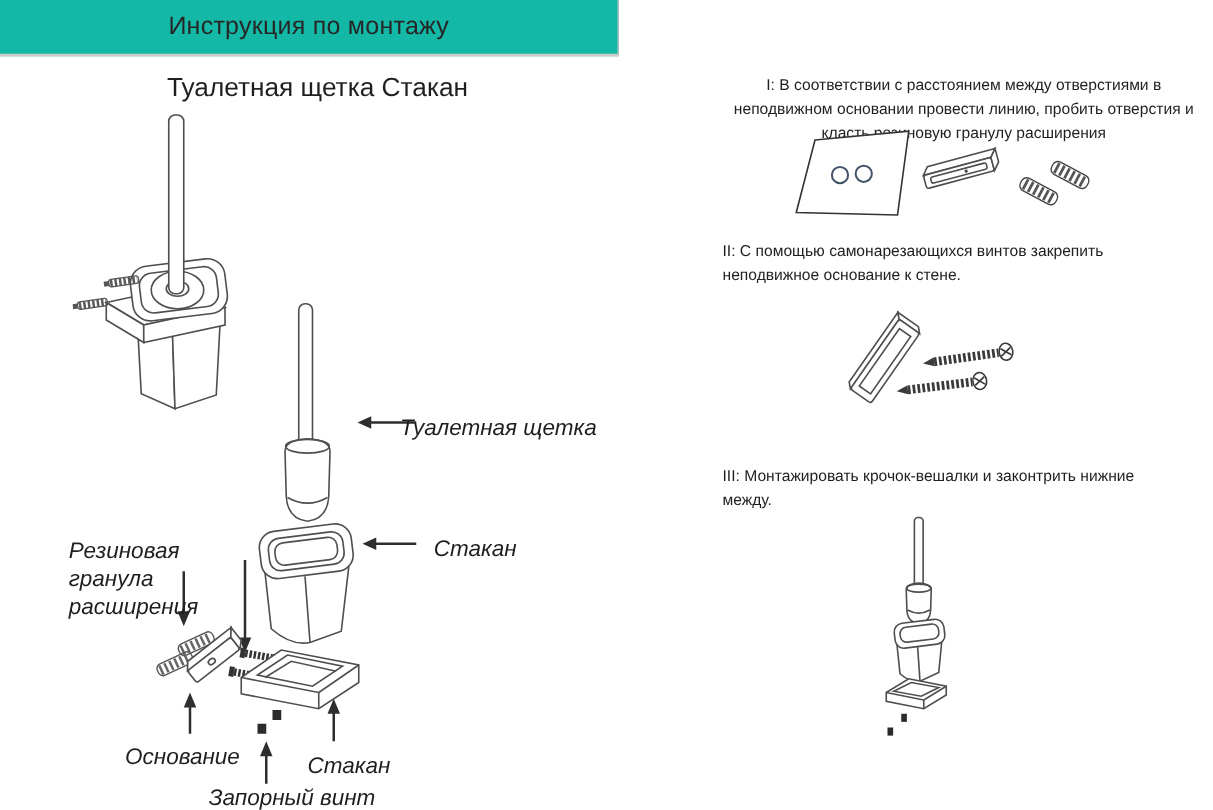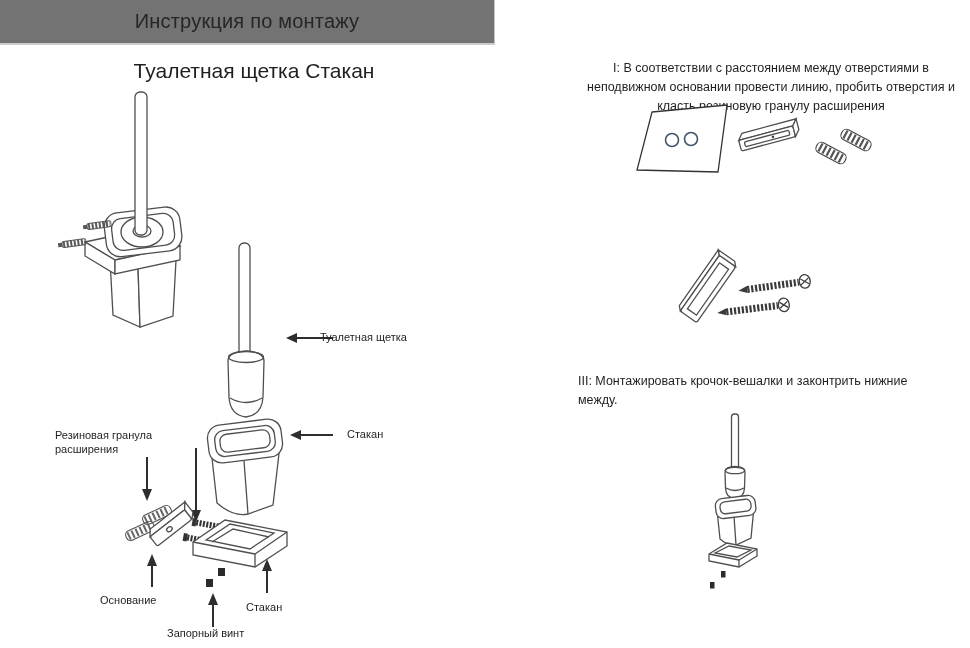--- a/index.html
+++ b/index.html
@@ -2,27 +2,27 @@
 <html><head>
 <meta charset="utf-8">
 <style>
   html,body{margin:0;padding:0;background:#fff;}
   #canvas{
     position:relative;width:970px;height:648px;background:#ffffff;overflow:hidden;
     font-family:"Liberation Sans",sans-serif;color:#1f1f1f;
   }
   .abs{position:absolute;}
   .banner{
-    left:0;top:0;width:494px;height:43px;background:#737373;
+    left:0;top:0;width:494px;height:43px;background:#14b8a6;
     border-right:1px solid #c2c2c2;border-bottom:2px solid #cccccc;
     display:flex;align-items:center;justify-content:center;
   }
   .banner-title{font-size:20px;color:#262626;letter-spacing:.2px;}
   .subtitle{left:98px;top:59px;width:312px;text-align:center;font-size:21px;color:#1f1f1f;}
-  .dlabel{font-size:11px;line-height:1.25;color:#1f1f1f;}
+  .dlabel{font-size:18px;line-height:1.25;color:#1f1f1f;font-style:italic;}
   .steptext{font-size:12.5px;line-height:1.5;color:#1f1f1f;}
   .center{text-align:center;}
   svg{display:block;}
   .ln{stroke:#4f4f4f;stroke-width:1.3;fill:none;}
   .lnf{stroke:#4f4f4f;stroke-width:1.3;fill:#ffffff;}
   .arrow{stroke:#2e2e2e;stroke-width:2;fill:none;}
   .ahead{fill:#2e2e2e;stroke:none;}
 </style>
 </head>
 <body>
@@ -191,20 +191,21 @@
     <g transform="translate(228,44) rotate(28)">
       <line x1="-13" y1="0" x2="13" y2="0" stroke="#555" stroke-width="9" stroke-dasharray="2.2 2.4"></line>
       <rect x="-16" y="-5.5" width="32" height="11" rx="4.5" fill="none" stroke="#444" stroke-width="1.1"></rect>
     </g>
     <g transform="translate(203,57) rotate(28)">
       <line x1="-13" y1="0" x2="13" y2="0" stroke="#555" stroke-width="9" stroke-dasharray="2.2 2.4"></line>
       <rect x="-16" y="-5.5" width="32" height="11" rx="4.5" fill="none" stroke="#444" stroke-width="1.1"></rect>
     </g>
   </svg>
 
+  <div class="abs steptext" style="left:578px;top:192px;width:360px;">II: С помощью самонарезающихся винтов закрепить неподвижное основание к стене.</div>
 
   <svg class="abs" style="left:666px;top:240px;" width="170" height="120" viewBox="0 0 170 120">
 
     <g transform="translate(42,49) rotate(-55)">
       <polygon class="lnf" points="-34,-10 -30,-14 38,-14 34,-10"></polygon>
       <polygon class="lnf" points="34,-10 38,-14 38,6 34,10"></polygon>
       <rect class="lnf" x="-34" y="-10" width="68" height="20" rx="2"></rect>
       <rect class="lnf" x="-28" y="-5.5" width="56" height="11"></rect>
     </g>
 

